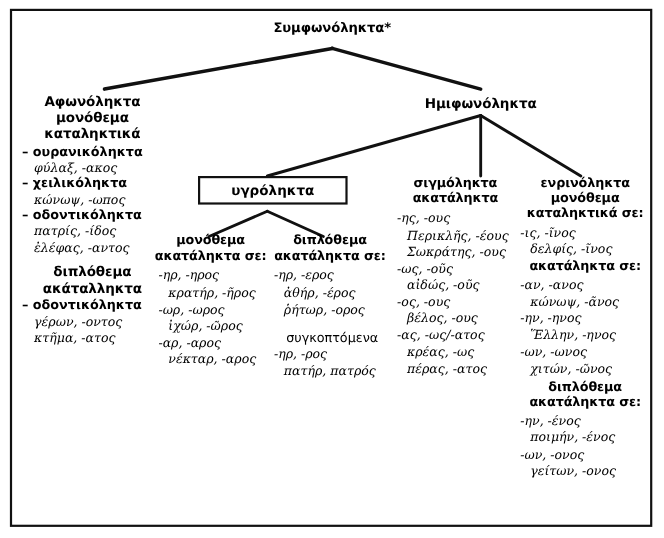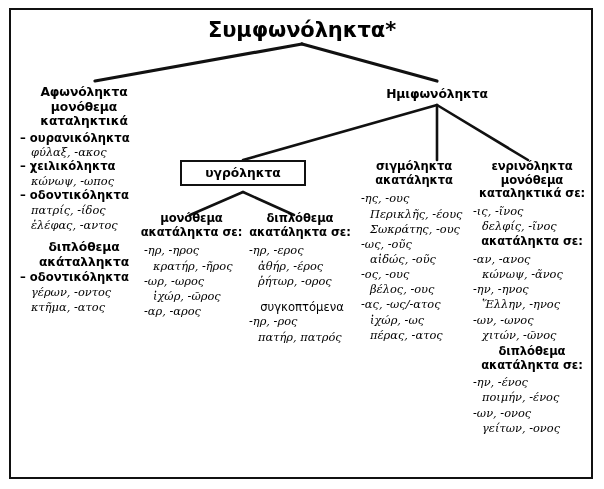--- a/index.html
+++ b/index.html
@@ -50,21 +50,21 @@
 
   .hdr {
     font-family: "DejaVu Sans", sans-serif;
     font-weight: bold;
     color: #000;
     line-height: 1.18;
     letter-spacing: -0.1px;
   }
 
   .title {
-    font-size: 21px;
+    font-size: 12px;
     text-align: center;
     white-space: nowrap;
   }
 
   .cat {
     font-size: 12.3px;
     text-align: center;
     white-space: nowrap;
   }
 
@@ -178,31 +178,32 @@
 
     <div class="bullet-list" style="padding-left:6px; padding-top:2px;">
       <div class="bl-head">– οδοντικόληκτα</div>
       <div class="bl-ex">γέρων, -οντος</div>
       <div class="bl-ex">κτῆμα, -ατος</div>
     </div>
   </div>
 
   <div class="node hdr cat" style="left:367px; top:87px; width:140px;">Ημιφωνόληκτα</div>
 
-  <div class="node boxnode" style="left:180px; top:160px; width:126px; height:26px;">υγρόληκτα</div>
+  <div class="node boxnode" style="left:180px; top:160px; width:136px; height:26px;">υγρόληκτα</div>
 
   <div class="node" style="left:140px; top:212px; width:103px;">
     <div class="hdr subcat">μονόθεμα</div>
     <div class="hdr subcat">ακατάληκτα σε:</div>
     <div class="ex ex-l" style="padding-top:4px; padding-left:4px;">
       <span class="ending">-ηρ, -ηρος</span>
       <span class="word">κρατήρ, -ῆρος</span>
       <span class="ending">-ωρ, -ωρος</span>
       <span class="word">ἰχώρ, -ῶρος</span>
       <span class="ending">-αρ, -αρος</span>
+      <span class="word">νέκταρ, -αρος</span>
     </div>
   </div>
 
   <div class="node" style="left:245px; top:212px; width:110px;">
     <div class="hdr subcat">διπλόθεμα</div>
     <div class="hdr subcat">ακατάληκτα σε:</div>
     <div class="ex ex-l" style="padding-top:4px; padding-left:4px;">
       <span class="ending">-ηρ, -ερος</span>
       <span class="word">ἀθήρ, -έρος</span>
       <span class="word">ῥήτωρ, -ορος</span>
@@ -219,21 +220,21 @@
     <div class="hdr subcat">ακατάληκτα</div>
     <div class="ex ex-l" style="padding-top:4px; padding-left:3px;">
       <span class="ending">-ης, -ους</span>
       <span class="word">Περικλῆς, -έους</span>
       <span class="word">Σωκράτης, -ους</span>
       <span class="ending">-ως, -οῦς</span>
       <span class="word">αἰδώς, -οῦς</span>
       <span class="ending">-ος, -ους</span>
       <span class="word">βέλος, -ους</span>
       <span class="ending">-ας, -ως/-ατος</span>
-      <span class="word">ἰχώρ, -ως</span>
+      <span class="word">κρέας, -ως</span>
       <span class="word">πέρας, -ατος</span>
     </div>
   </div>
 
   <div class="node" style="left:470px; top:160px; width:124px;">
     <div class="hdr subcat">ενρινόληκτα</div>
     <div class="hdr subcat">μονόθεμα</div>
     <div class="hdr subcat">καταληκτικά σε:</div>
 
     <div class="ex ex-l" style="padding-top:3px; padding-left:3px;">

